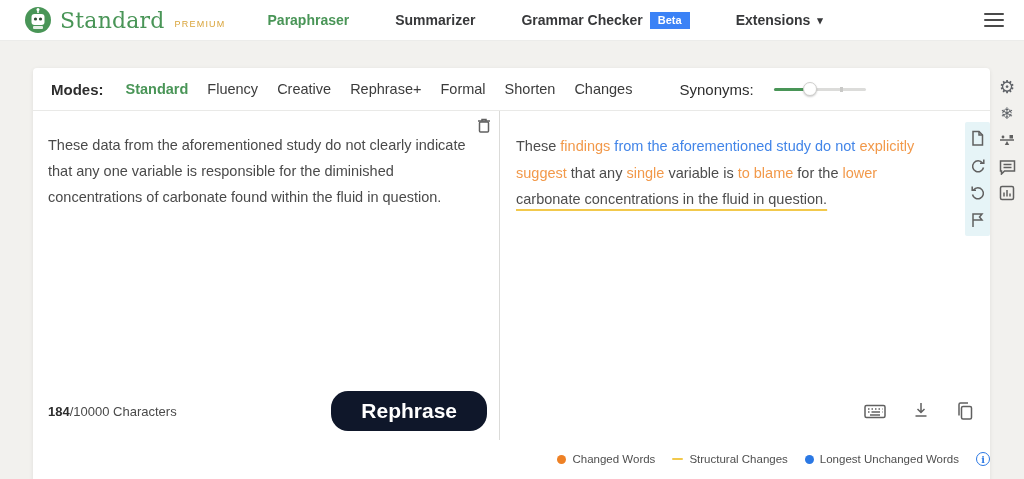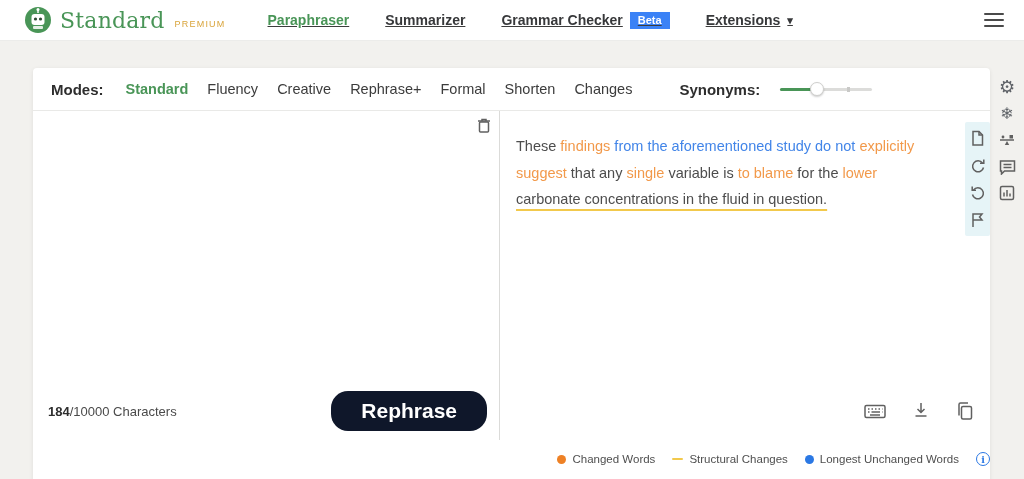--- a/index.html
+++ b/index.html
@@ -19,21 +19,21 @@
   }
   .logo { display:flex; align-items:center; margin-left:24px; cursor:pointer; }
   .logo-word {
     font-family:"DejaVu Serif", serif;
     font-size:22px; color:#499557; margin-left:8px; letter-spacing:0.2px;
   }
   .logo-premium {
     font-size:9px; font-weight:normal; color:#D9A43B; letter-spacing:1.2px;
     margin-left:10px; margin-top:8px;
   }
-  .nav { display:flex; align-items:center; margin-left:42px; gap:36px;text-decoration:underline; }
+  .nav { display:flex; align-items:center; margin-left:42px; gap:46px; }
   .nav-item { font-size:14px; font-weight:600; color:#37383A; cursor:pointer; display:flex; align-items:center; gap:7px; }
   .nav-item.active { color:#499557; }
   .beta-badge {
     background:#3b82f6; color:#fff; font-size:11px; font-weight:600;
     padding:2.5px 8px; border-radius:0;
   }
   .caret { font-size:11px; color:#37383A; }
   .hamburger { position:absolute; right:20px; top:13px; width:20px; cursor:pointer; }
   .hamburger span { display:block; height:2px; background:#4A4A4A; margin-bottom:4px; border-radius:1px; }
   
@@ -42,21 +42,21 @@
     background:#ffffff; border-radius:4px;
     box-shadow:0 1px 4px rgba(0,0,0,0.08);
   }
   .modes-row {
     height:43px; display:flex; align-items:center;
     padding:0 18px; border-bottom:1px solid #E9E9E7;
   }
   .modes-label { font-size:15px; font-weight:bold; color:#2E2E2E; margin-right:22px; }
   .mode-item { font-size:14.5px; color:#3C3C3C; margin-right:19px; cursor:pointer; }
   .mode-item.active { color:#499557; font-weight:600; }
-  .syn-label { font-size:15px; font-weight:bold; color:#2E2E2E; margin-left:28px; margin-right:20px; }
+  .syn-label { font-size:15px; font-weight:normal; color:#2E2E2E; margin-left:28px; margin-right:20px; }
   .slider { position:relative; width:92px; height:14px; cursor:pointer; }
   .slider .track { position:absolute; top:6px; left:0; width:100%; height:3px; background:#DCDCDA; border-radius:2px; }
   .slider .fill { position:absolute; top:6px; left:0; width:40%; height:3px; background:#499557; border-radius:2px; }
   .slider .tick { position:absolute; top:5px; left:72%; width:3px; height:5px; background:#C9C9C7; }
   .slider .handle {
     position:absolute; top:0; left:40%; width:14px; height:14px; margin-left:-7px;
     background:#fff; border:1px solid #CFCFCD; border-radius:50%;
     box-shadow:0 1px 2px rgba(0,0,0,0.2);
   }
   .panels { display:flex; height:329px; position:relative; }
@@ -174,20 +174,21 @@
       <div class="track"></div>
       <div class="fill"></div>
       <div class="tick"></div>
       <div class="handle"></div>
     </div>
   </div>
 
   <div class="panels">
 
     <div class="left-panel">
+      <div class="input-text" contenteditable="true" spellcheck="false" style="">These data from the aforementioned study do not clearly indicate that any one variable is responsible for the diminished concentrations of carbonate found within the fluid in question.</div>
       <div class="trash-btn">
         <svg class="ic" width="16" height="17" viewBox="0 0 16 17">
           <rect x="3.5" y="5" width="9" height="10" rx="1"></rect>
           <line x1="2" y1="4" x2="14" y2="4"></line>
           <path d="M6 4 V2.5 h4 V4"></path>
         </svg>
       </div>
       <div class="left-footer">
         <span class="char-count"><b>184</b><span>/10000 Characters</span></span>
         <button class="rephrase-btn">Rephrase</button>

